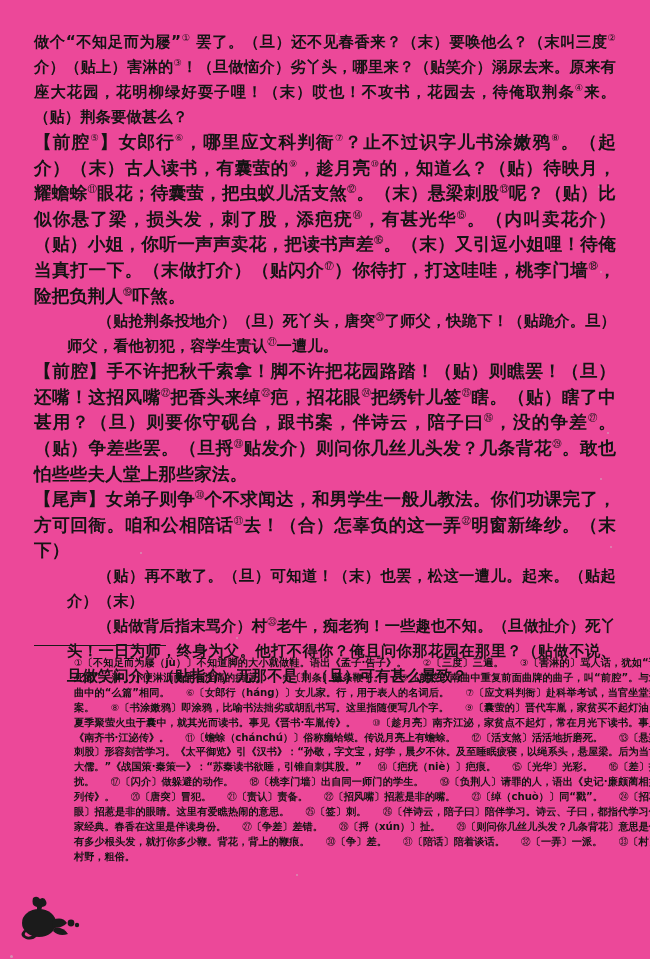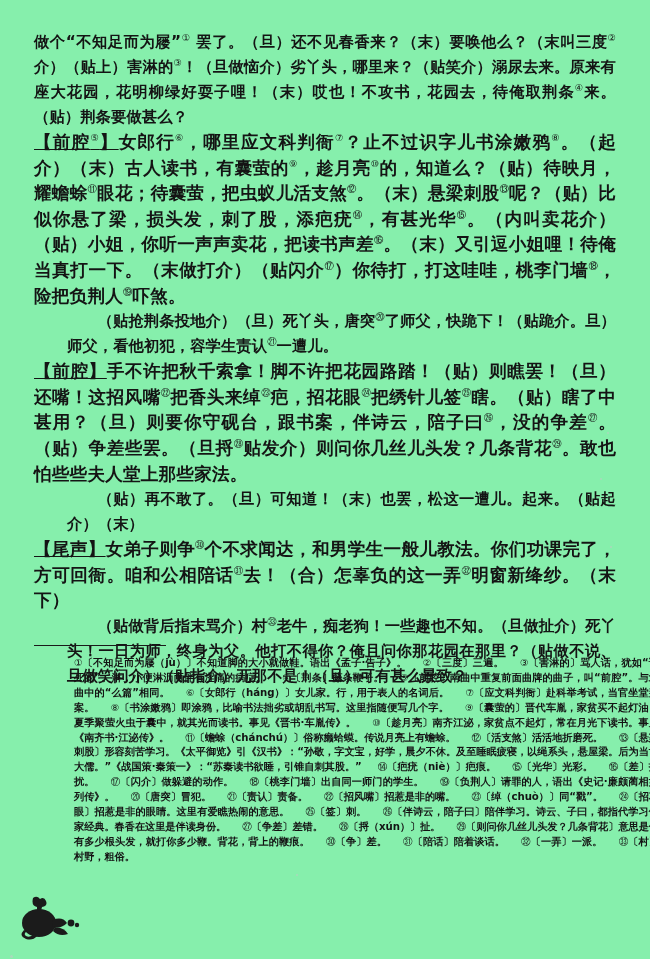--- a/index.html
+++ b/index.html
@@ -13,21 +13,21 @@
     height: 959px;
     position: relative;
     font-family: "DejaVu Sans", "Liberation Sans", sans-serif;
     color: #111111;
     overflow: hidden;
   }
 
   .page {
     position: absolute;
     inset: 0;
-    background: #86efac;
+    background: #ec4899;
   }
 
   
   .body-text {
     position: absolute;
     left: 34px;
     top: 30px;
     width: 582px;
     font-size: 15.3px;
     line-height: 25.0px;
@@ -49,21 +49,20 @@
 
   
   .aria {
     font-size: 17.6px;
     line-height: 25.6px;
     font-weight: 700;
     letter-spacing: 0.2px;
   }
   .marker {
     font-weight: 700;
-    text-decoration: underline;
   }
 
   
   sup.fn {
     font-size: 9.4px;
     font-weight: 400;
     vertical-align: super;
     line-height: 0;
     letter-spacing: 0;
   }
@@ -147,25 +146,25 @@
     <p class="para aria">
       <span class="marker">【前腔<sup class="fn">⑤</sup>】</span><span>女郎行<sup class="fn">⑥</sup>，哪里应文科判衙<sup class="fn">⑦</sup>？止不过识字儿书涂嫩鸦<sup class="fn">⑧</sup>。（起介）（末）古人读书，有囊萤的<sup class="fn">⑨</sup>，趁月亮<sup class="fn">⑩</sup>的，知道么？（贴）待映月，耀蟾蜍<sup class="fn">⑪</sup>眼花；待囊萤，把虫蚁儿活支煞<sup class="fn">⑫</sup>。（末）悬梁刺股<sup class="fn">⑬</sup>呢？（贴）比似你悬了梁，损头发，刺了股，添疤疣<sup class="fn">⑭</sup>，有甚光华<sup class="fn">⑮</sup>。（内叫卖花介）（贴）小姐，你听一声声卖花，把读书声差<sup class="fn">⑯</sup>。（末）又引逗小姐哩！待俺当真打一下。（末做打介）（贴闪介<sup class="fn">⑰</sup>）你待打，打这哇哇，桃李门墙<sup class="fn">⑱</sup>，险把负荆人<sup class="fn">⑲</sup>吓煞。</span>
     </p>
 
     <p class="para indent">（贴抢荆条投地介）（旦）死丫头，唐突<sup class="fn">⑳</sup>了师父，快跪下！（贴跪介。旦）师父，看他初犯，容学生责认<sup class="fn">㉑</sup>一遭儿。</p>
 
     <p class="para aria">
       <span class="marker">【前腔】</span><span>手不许把秋千索拿！脚不许把花园路踏！（贴）则瞧罢！（旦）还嘴！这招风嘴<sup class="fn">㉒</sup>把香头来绰<sup class="fn">㉓</sup>疤，招花眼<sup class="fn">㉔</sup>把绣针儿签<sup class="fn">㉕</sup>瞎。（贴）瞎了中甚用？（旦）则要你守砚台，跟书案，伴诗云，陪子曰<sup class="fn">㉖</sup>，没的争差<sup class="fn">㉗</sup>。（贴）争差些罢。（旦捋<sup class="fn">㉘</sup>贴发介）则问你几丝儿头发？几条背花<sup class="fn">㉙</sup>。敢也怕些些夫人堂上那些家法。</span>
     </p>
 
-    <p class="para indent">（贴）再不敢了。（旦）可知道！（末）也罢，松这一遭儿。起来。（贴起介）（末）</p>
-
     <p class="para aria">
       <span class="marker">【尾声】</span><span>女弟子则争<sup class="fn">㉚</sup>个不求闻达，和男学生一般儿教法。你们功课完了，方可回衙。咱和公相陪话<sup class="fn">㉛</sup>去！（合）怎辜负的这一弄<sup class="fn">㉜</sup>明窗新绛纱。（末下）</span>
     </p>
+
+    <p class="para indent">（贴）再不敢了。（旦）可知道！（末）也罢，松这一遭儿。起来。（贴起介）（末）</p>
 
     <p class="para indent">（贴做背后指末骂介）村<sup class="fn">㉝</sup>老牛，痴老狗！一些趣也不知。（旦做扯介）死丫头！一日为师，终身为父。他打不得你？俺且问你那花园在那里？（贴做不说、旦做笑问介）（贴指介）兀那不是！（旦）可有甚么景致？</p>
   </div>
 
   <div class="fn-rule"></div>
 
   <div class="footnotes">
     <span><span class="item"><span class="fn-num">①</span><span>〔不知足而为屦（jù）〕</span><span>不知道脚的大小就做鞋。语出《孟子·告子》。</span></span><span class="gap"></span><span class="item"><span class="fn-num">②</span><span>〔三度〕</span><span>三遍。</span></span><span class="gap"></span><span class="item"><span class="fn-num">③</span><span>〔害淋的〕</span><span>骂人话，犹如“该死的”。淋，小便淋沥而伴有涩痛的病症。</span></span><span class="gap"></span><span class="item"><span class="fn-num">④</span><span>〔荆条〕</span><span>藤条鞭子。</span></span><span class="gap"></span><span class="item"><span class="fn-num">⑤</span><span>〔前腔〕</span><span>南曲中重复前面曲牌的曲子，叫“前腔”。与北曲中的“么篇”相同。</span></span><span class="gap"></span><span class="item"><span class="fn-num">⑥</span><span>〔女郎行（háng）〕</span><span>女儿家。行，用于表人的名词后。</span></span><span class="gap"></span><span class="item"><span class="fn-num">⑦</span><span>〔应文科判衙〕</span><span>赴科举考试，当官坐堂判案。</span></span><span class="gap"></span><span class="item"><span class="fn-num">⑧</span><span>〔书涂嫩鸦〕</span><span>即涂鸦，比喻书法拙劣或胡乱书写。这里指随便写几个字。</span></span><span class="gap"></span><span class="item"><span class="fn-num">⑨</span><span>〔囊萤的〕</span><span>晋代车胤，家贫买不起灯油，夏季聚萤火虫于囊中，就其光而读书。事见《晋书·车胤传》。</span></span><span class="gap"></span><span class="item"><span class="fn-num">⑩</span><span>〔趁月亮〕</span><span>南齐江泌，家贫点不起灯，常在月光下读书。事见《南齐书·江泌传》。</span></span><span class="gap"></span><span class="item"><span class="fn-num">⑪</span><span>〔蟾蜍（chánchú）〕</span><span>俗称癞蛤蟆。传说月亮上有蟾蜍。</span></span><span class="gap"></span><span class="item"><span class="fn-num">⑫</span><span>〔活支煞〕</span><span>活活地折磨死。</span></span><span class="gap"></span><span class="item"><span class="fn-num">⑬</span><span>〔悬梁刺股〕</span><span>形容刻苦学习。《太平御览》引《汉书》：“孙敬，字文宝，好学，晨夕不休。及至睡眠疲寝，以绳系头，悬屋梁。后为当世大儒。”《战国策·秦策一》：“苏秦读书欲睡，引锥自刺其股。”</span></span><span class="gap"></span><span class="item"><span class="fn-num">⑭</span><span>〔疤疣（niè）〕</span><span>疤痕。</span></span><span class="gap"></span><span class="item"><span class="fn-num">⑮</span><span>〔光华〕</span><span>光彩。</span></span><span class="gap"></span><span class="item"><span class="fn-num">⑯</span><span>〔差〕</span><span>打扰。</span></span><span class="gap"></span><span class="item"><span class="fn-num">⑰</span><span>〔闪介〕</span><span>做躲避的动作。</span></span><span class="gap"></span><span class="item"><span class="fn-num">⑱</span><span>〔桃李门墙〕</span><span>出自同一师门的学生。</span></span><span class="gap"></span><span class="item"><span class="fn-num">⑲</span><span>〔负荆人〕</span><span>请罪的人，语出《史记·廉颇蔺相如列传》。</span></span><span class="gap"></span><span class="item"><span class="fn-num">⑳</span><span>〔唐突〕</span><span>冒犯。</span></span><span class="gap"></span><span class="item"><span class="fn-num">㉑</span><span>〔责认〕</span><span>责备。</span></span><span class="gap"></span><span class="item"><span class="fn-num">㉒</span><span>〔招风嘴〕</span><span>招惹是非的嘴。</span></span><span class="gap"></span><span class="item"><span class="fn-num">㉓</span><span>〔绰（chuò）〕</span><span>同“戳”。</span></span><span class="gap"></span><span class="item"><span class="fn-num">㉔</span><span>〔招花眼〕</span><span>招惹是非的眼睛。这里有爱瞧热闹的意思。</span></span><span class="gap"></span><span class="item"><span class="fn-num">㉕</span><span>〔签〕</span><span>刺。</span></span><span class="gap"></span><span class="item"><span class="fn-num">㉖</span><span>〔伴诗云，陪子曰〕</span><span>陪伴学习。诗云、子曰，都指代学习儒家经典。春香在这里是伴读身份。</span></span><span class="gap"></span><span class="item"><span class="fn-num">㉗</span><span>〔争差〕</span><span>差错。</span></span><span class="gap"></span><span class="item"><span class="fn-num">㉘</span><span>〔捋（xún）〕</span><span>扯。</span></span><span class="gap"></span><span class="item"><span class="fn-num">㉙</span><span>〔则问你几丝儿头发？几条背花〕</span><span>意思是你有多少根头发，就打你多少鞭。背花，背上的鞭痕。</span></span><span class="gap"></span><span class="item"><span class="fn-num">㉚</span><span>〔争〕</span><span>差。</span></span><span class="gap"></span><span class="item"><span class="fn-num">㉛</span><span>〔陪话〕</span><span>陪着谈话。</span></span><span class="gap"></span><span class="item"><span class="fn-num">㉜</span><span>〔一弄〕</span><span>一派。</span></span><span class="gap"></span><span class="item"><span class="fn-num">㉝</span><span>〔村〕</span><span>村野，粗俗。</span></span></span>
   </div>
 

